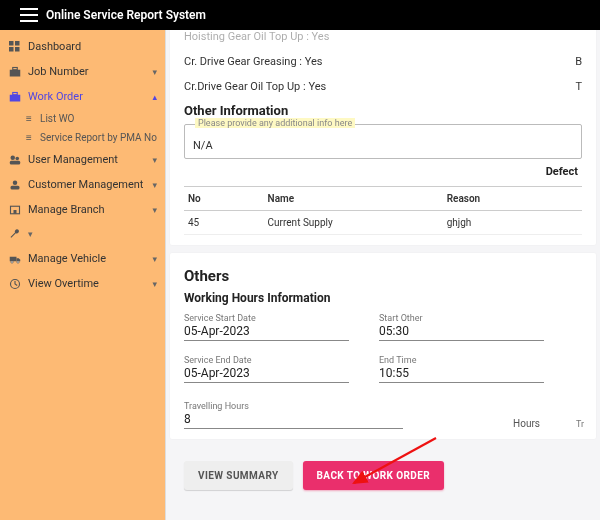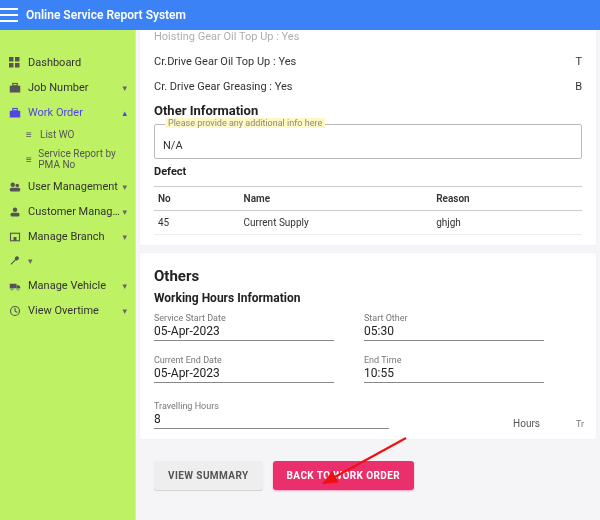--- a/index.html
+++ b/index.html
@@ -1,22 +1,22 @@
 <!DOCTYPE html>
 <html><head>
 <meta charset="utf-8">
 <style>
   * { box-sizing: border-box; margin: 0; padding: 0; font-family: "Segoe UI", Roboto, Arial, sans-serif; }
   body { width: 600px; height: 520px; overflow: hidden; background: #f0f0f0; }
   .app { width: 600px; height: 520px; display: flex; flex-direction: column; }
-  .topbar { height: 30px; background: #3b82f6; color: #fff; display: flex; align-items: center; padding: 0 0; font-size: 12px; font-weight: 600; }
+  .topbar { height: 30px; background: #000000; color: #fff; display: flex; align-items: center; padding: 0 20px; font-size: 12px; font-weight: 600; }
   .menu-icon { width: 18px; height: 14px; margin-right: 8px; display: flex; flex-direction: column; justify-content: space-between; cursor: pointer; }
   .menu-icon span { display: block; height: 2px; background: #fff; }
   .body { flex: 1; display: flex; overflow: hidden; }
-  .sidebar { width: 136px; background: #bef264; border-right: 1px solid #ddd; padding-top: 20px; font-size: 11px; color: #333; }
+  .sidebar { width: 166px; background: #fdba74; border-right: 1px solid #ddd; padding-top: 4px; font-size: 11px; color: #333; }
   .nav-item { display: flex; align-items: center; padding: 6px 8px; cursor: pointer; position: relative; }
   .nav-item .nav-icon { width: 14px; height: 12px; display: inline-block; margin-right: 6px; color: #555; }
   .nav-item .label { flex: 1; white-space: nowrap; overflow: hidden; text-overflow: ellipsis; }
   .nav-item.active { color: #5246e2; }
   .nav-item.active .nav-icon { color: #5246e2; }
   .chev { font-size: 9px; color: #666; }
   .nav-sub { padding: 4px 0 4px 26px; font-size: 10px; color: #555; cursor: pointer; display: flex; align-items: center; gap: 4px; }
   .nav-sub .sub-icon { width: 10px; display: inline-block; }
   .content { flex: 1; background: #f5f5f7; overflow: hidden; position: relative; }
   .scroll { position: absolute; left: 0; right: 0; top: -16px; padding: 0 0 20px 0; }
@@ -24,21 +24,21 @@
   .kv { font-size: 11px; color: #333; padding: 6px 0; display: flex; justify-content: space-between; }
   .kv .right { color: #333; }
   .section-hdr { font-size: 13px; font-weight: 700; color: #222; margin: 4px 0 6px 0; }
   .sub-hdr { font-size: 12px; font-weight: 700; color: #222; margin: 4px 0 8px 0; }
   .fieldset { border: 1px solid #bbb; border-radius: 2px; padding: 14px 8px 6px 8px; position: relative; margin-top: 6px; }
   .fieldset .legend { position: absolute; top: -7px; left: 10px; background: #fef9c3; font-size: 9px; color: #888; padding: 0 3px; }
   .fieldset .value { font-size: 11px; color: #333; }
   .tbl { width: 100%; border-collapse: collapse; font-size: 10px; color: #333; margin-top: 6px; }
   .tbl th { text-align: left; font-weight: 600; padding: 6px 4px; border-top: 1px solid #ccc; border-bottom: 1px solid #ccc; }
   .tbl td { padding: 6px 4px; border-bottom: 1px solid #eee; }
-  .tbl-title { font-size: 11px; font-weight: 700; color: #222; padding: 6px 4px 2px 0; }
+  .tbl-title { text-align: right; font-size: 11px; font-weight: 700; color: #222; padding: 6px 4px 2px 0; }
   .row2 { display: flex; gap: 30px; }
   .field { flex: 1; min-width: 0; }
   .field .flabel { font-size: 9px; color: #777; margin-bottom: 1px; }
   .field .fval { font-size: 12px; color: #222; border-bottom: 1px solid #888; padding-bottom: 2px; }
   .btnrow { display: flex; gap: 10px; padding: 14px 4px 18px 18px; }
   .btn { font-size: 10px; font-weight: 700; letter-spacing: .4px; border: none; padding: 9px 14px; border-radius: 3px; cursor: pointer; }
   .btn-default { background: #eee; color: #555; box-shadow: 0 1px 1px rgba(0,0,0,.15); }
   .btn-primary { background: #ea2f6c; color: #fff; box-shadow: 0 1px 2px rgba(234,47,108,.4); }
   .hours-unit { font-size: 10px; color: #555; text-align: right; padding-right: 0; }
   .arrow { position: absolute; pointer-events: none; }
@@ -175,31 +175,31 @@
 
         <div class="card">
           <div class="kv" style="opacity:.4">
             <span>
               <span>Hoisting Gear Oil Top Up :</span>
               <span>Yes</span>
             </span>
           </div>
           <div class="kv">
             <span>
+              <span>Cr. Drive Gear Greasing :</span>
+              <span>Yes</span>
+            </span>
+            <span class="right">B</span>
+          </div>
+          <div class="kv">
+            <span>
               <span>Cr.Drive Gear Oil Top Up :</span>
               <span>Yes</span>
             </span>
             <span class="right">T</span>
-          </div>
-          <div class="kv">
-            <span>
-              <span>Cr. Drive Gear Greasing :</span>
-              <span>Yes</span>
-            </span>
-            <span class="right">B</span>
           </div>
 
           <div class="section-hdr">Other Information</div>
           <div class="fieldset">
             <span class="legend">Please provide any additional info here</span>
             <div class="value">N/A</div>
           </div>
 
           <div class="tbl-title">Defect</div>
           <table class="tbl">
@@ -231,21 +231,21 @@
             </div>
             <div class="field">
               <div class="flabel">Start Other</div>
               <div class="fval">05:30</div>
             </div>
             <div style="width:8px"></div>
           </div>
 
           <div class="row2" style="margin-top:14px">
             <div class="field">
-              <div class="flabel">Current End Date</div>
+              <div class="flabel">Service End Date</div>
               <div class="fval">05-Apr-2023</div>
             </div>
             <div class="field">
               <div class="flabel">End Time</div>
               <div class="fval">10:55</div>
             </div>
             <div style="width:8px"></div>
           </div>
 
           <div class="row2" style="margin-top:18px; align-items:flex-end;">

